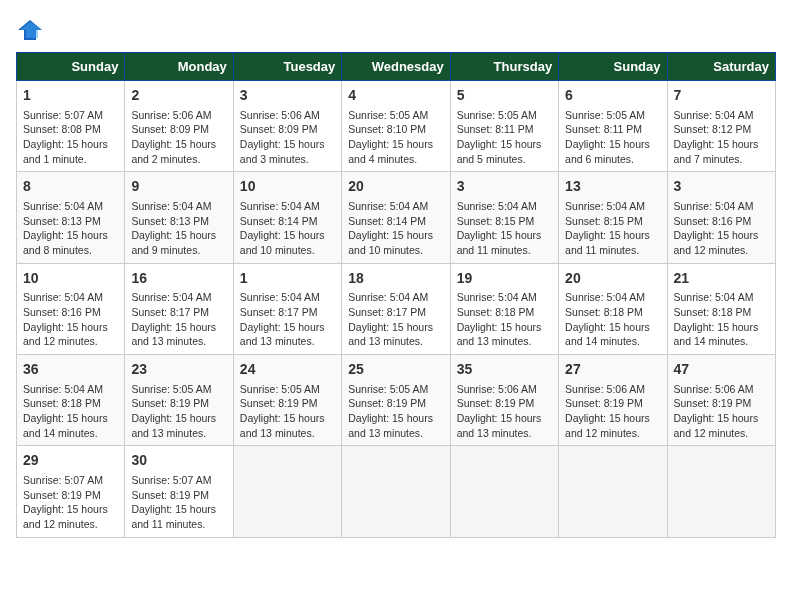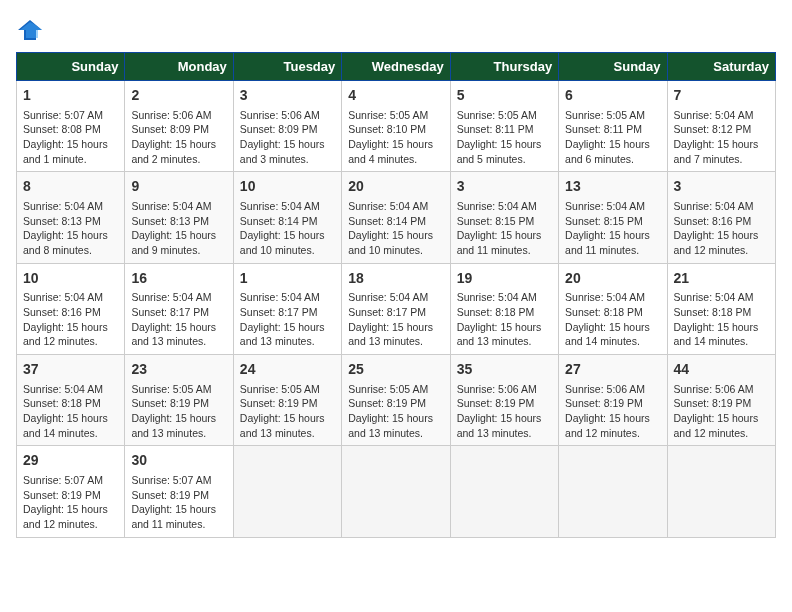--- a/index.html
+++ b/index.html
@@ -144,27 +144,27 @@
       <tr>
         <td><span class="day-number">10</span><span>Sunrise: 5:04 AM<br>Sunset: 8:16 PM<br>Daylight: 15 hours and 12 minutes.</span></td>
         <td><span class="day-number">16</span><span>Sunrise: 5:04 AM<br>Sunset: 8:17 PM<br>Daylight: 15 hours and 13 minutes.</span></td>
         <td><span class="day-number">1</span><span>Sunrise: 5:04 AM<br>Sunset: 8:17 PM<br>Daylight: 15 hours and 13 minutes.</span></td>
         <td><span class="day-number">18</span><span>Sunrise: 5:04 AM<br>Sunset: 8:17 PM<br>Daylight: 15 hours and 13 minutes.</span></td>
         <td><span class="day-number">19</span><span>Sunrise: 5:04 AM<br>Sunset: 8:18 PM<br>Daylight: 15 hours and 13 minutes.</span></td>
         <td><span class="day-number">20</span><span>Sunrise: 5:04 AM<br>Sunset: 8:18 PM<br>Daylight: 15 hours and 14 minutes.</span></td>
         <td><span class="day-number">21</span><span>Sunrise: 5:04 AM<br>Sunset: 8:18 PM<br>Daylight: 15 hours and 14 minutes.</span></td>
       </tr>
       <tr class="row-alt">
-        <td><span class="day-number">37</span><span>Sunrise: 5:04 AM<br>Sunset: 8:18 PM<br>Daylight: 15 hours and 14 minutes.</span></td>
+        <td><span class="day-number">36</span><span>Sunrise: 5:04 AM<br>Sunset: 8:18 PM<br>Daylight: 15 hours and 14 minutes.</span></td>
         <td><span class="day-number">23</span><span>Sunrise: 5:05 AM<br>Sunset: 8:19 PM<br>Daylight: 15 hours and 13 minutes.</span></td>
         <td><span class="day-number">24</span><span>Sunrise: 5:05 AM<br>Sunset: 8:19 PM<br>Daylight: 15 hours and 13 minutes.</span></td>
         <td><span class="day-number">25</span><span>Sunrise: 5:05 AM<br>Sunset: 8:19 PM<br>Daylight: 15 hours and 13 minutes.</span></td>
         <td><span class="day-number">35</span><span>Sunrise: 5:06 AM<br>Sunset: 8:19 PM<br>Daylight: 15 hours and 13 minutes.</span></td>
         <td><span class="day-number">27</span><span>Sunrise: 5:06 AM<br>Sunset: 8:19 PM<br>Daylight: 15 hours and 12 minutes.</span></td>
-        <td><span class="day-number">44</span><span>Sunrise: 5:06 AM<br>Sunset: 8:19 PM<br>Daylight: 15 hours and 12 minutes.</span></td>
+        <td><span class="day-number">47</span><span>Sunrise: 5:06 AM<br>Sunset: 8:19 PM<br>Daylight: 15 hours and 12 minutes.</span></td>
       </tr>
       <tr>
         <td><span class="day-number">29</span><span>Sunrise: 5:07 AM<br>Sunset: 8:19 PM<br>Daylight: 15 hours and 12 minutes.</span></td>
         <td><span class="day-number">30</span><span>Sunrise: 5:07 AM<br>Sunset: 8:19 PM<br>Daylight: 15 hours and 11 minutes.</span></td>
         <td class="empty"></td>
         <td class="empty"></td>
         <td class="empty"></td>
         <td class="empty"></td>
         <td class="empty"></td>
       </tr>

